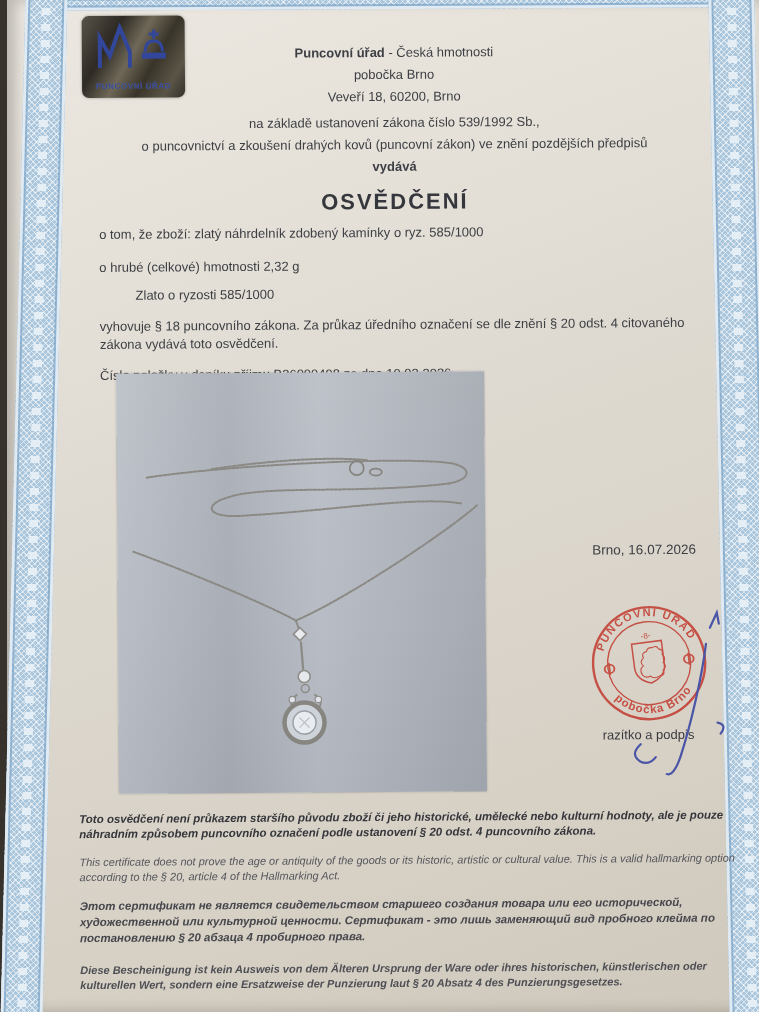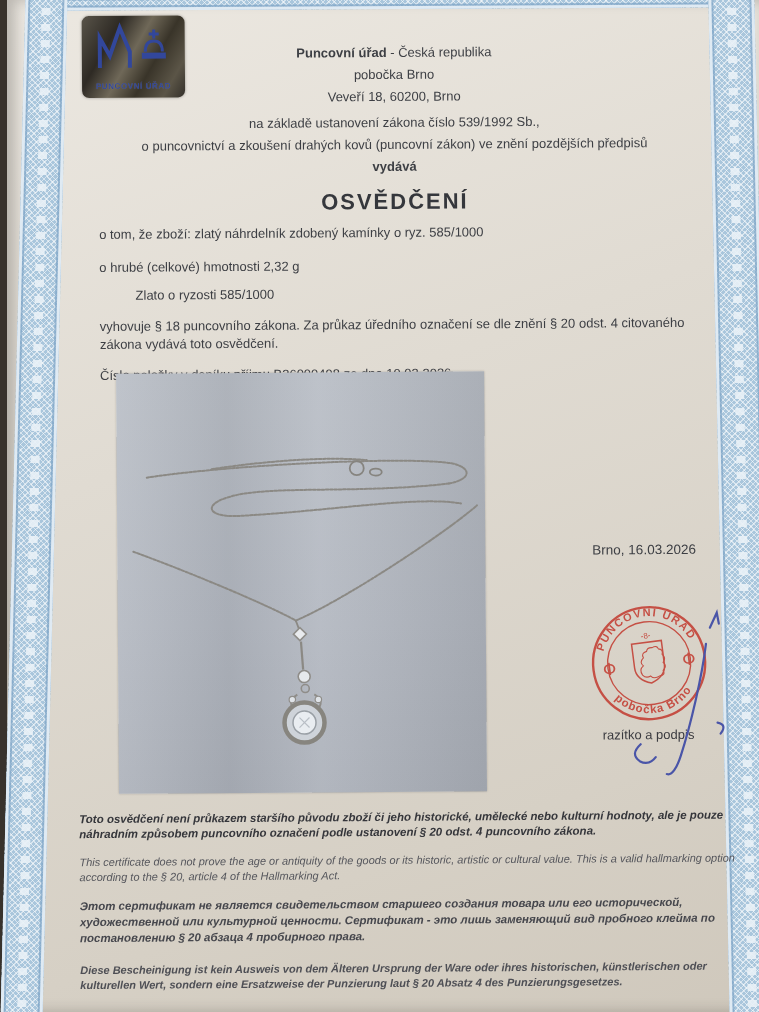--- a/index.html
+++ b/index.html
@@ -105,21 +105,21 @@
             <path d="M52,30 q0,-12 10,-12 q10,0 10,12 l-3,0 q0,-9 -7,-9 q-7,0 -7,9 z"></path>
             <rect x="50" y="31" width="24" height="6"></rect>
             <rect x="60.5" y="8" width="3" height="9"></rect>
             <rect x="57" y="11" width="10" height="3"></rect>
           </g>
         </svg>
         <div class="logo-label">PUNCOVNÍ ÚŘAD</div>
       </div>
 
       <div class="center-col">
-        <div class="line"><span class="b">Puncovní úřad</span><span> - Česká republika</span></div>
+        <div class="line"><span class="b">Puncovní úřad</span><span> - Česká hmotnosti</span></div>
         <div class="line">pobočka Brno</div>
         <div class="line">Veveří 18, 60200, Brno</div>
         <div class="line" style="margin-top:13px;">na základě ustanovení zákona číslo 539/1992 Sb.,</div>
         <div class="line">o puncovnictví a zkoušení drahých kovů (puncovní zákon) ve znění pozdějších předpisů</div>
         <div class="line b">vydává</div>
         <div class="doc-title">OSVĚDČENÍ</div>
       </div>
 
       <div class="statements">
         <div class="row">o tom, že zboží: zlatý náhrdelník zdobený kamínky o ryz. 585/1000</div>
@@ -152,21 +152,21 @@
             <path d="M179,322 q-10,6 -4,14 M196,322 q10,6 4,14" stroke="#8f8d89" stroke-width="2" fill="none"></path>
             <circle cx="174" cy="327" r="3.2" fill="#dfe3e7" stroke="#8f8d89" stroke-width="1.2"></circle>
             <circle cx="200" cy="327" r="3.2" fill="#dfe3e7" stroke="#8f8d89" stroke-width="1.2"></circle>
             <circle cx="186" cy="350" r="20" fill="#ced3d9" stroke="#87857f" stroke-width="4.5"></circle>
             <circle cx="186" cy="350" r="11.5" fill="#e9edf1" stroke="#9aa0a6" stroke-width="1.5"></circle>
             <path d="M181,345 l10,10 M191,345 l-10,10" stroke="#b9bfc6" stroke-width="1.2"></path>
           </g>
         </svg>
       </div>
 
-      <div class="date-line">Brno, 16.03.2026</div>
+      <div class="date-line">Brno, 16.07.2026</div>
 
       <svg class="stamp" viewBox="0 0 122 122">
         <g stroke="#c4453a" fill="none">
           <circle cx="61" cy="61" r="56" stroke-width="2.4"></circle>
           <circle cx="61" cy="61" r="41.5" stroke-width="1.4"></circle>
         </g>
         <defs>
           <path id="arcTop" d="M14,61 A47,47 0 0 1 108,61"></path>
           <path id="arcBot" d="M11,61 A50,50 0 0 0 111,61"></path>
         </defs>

